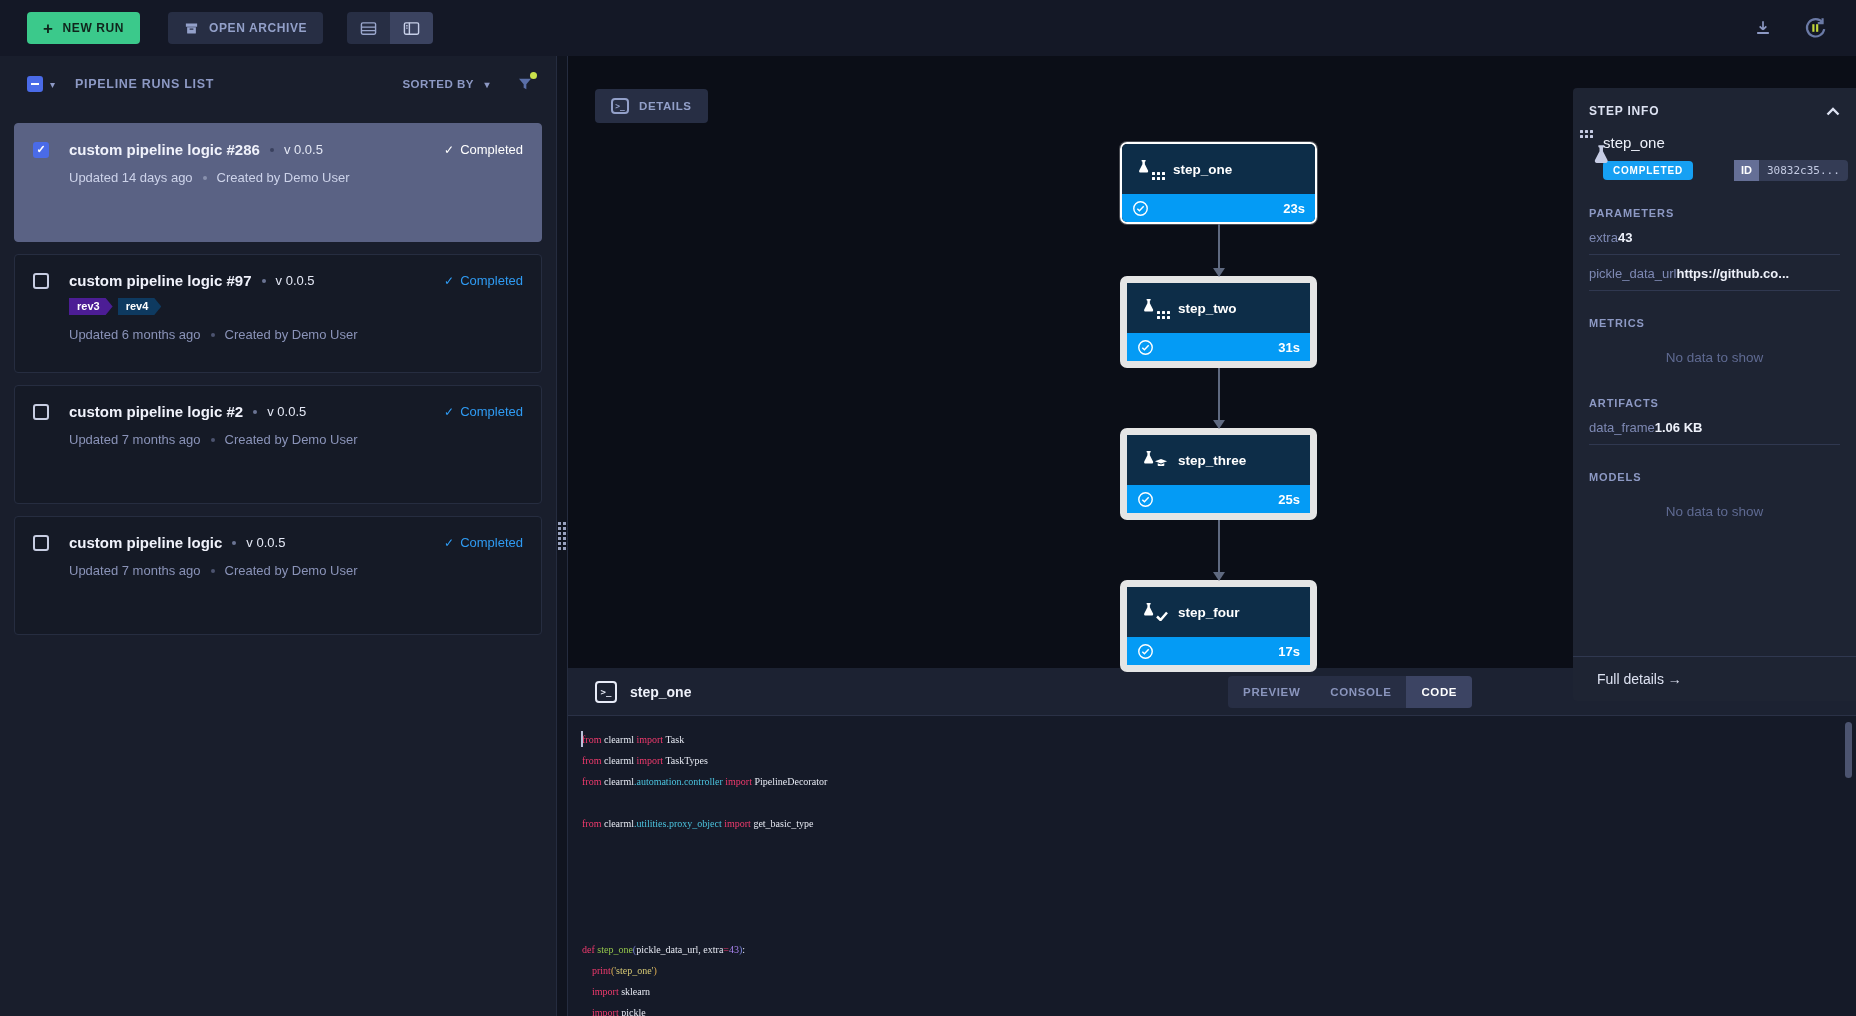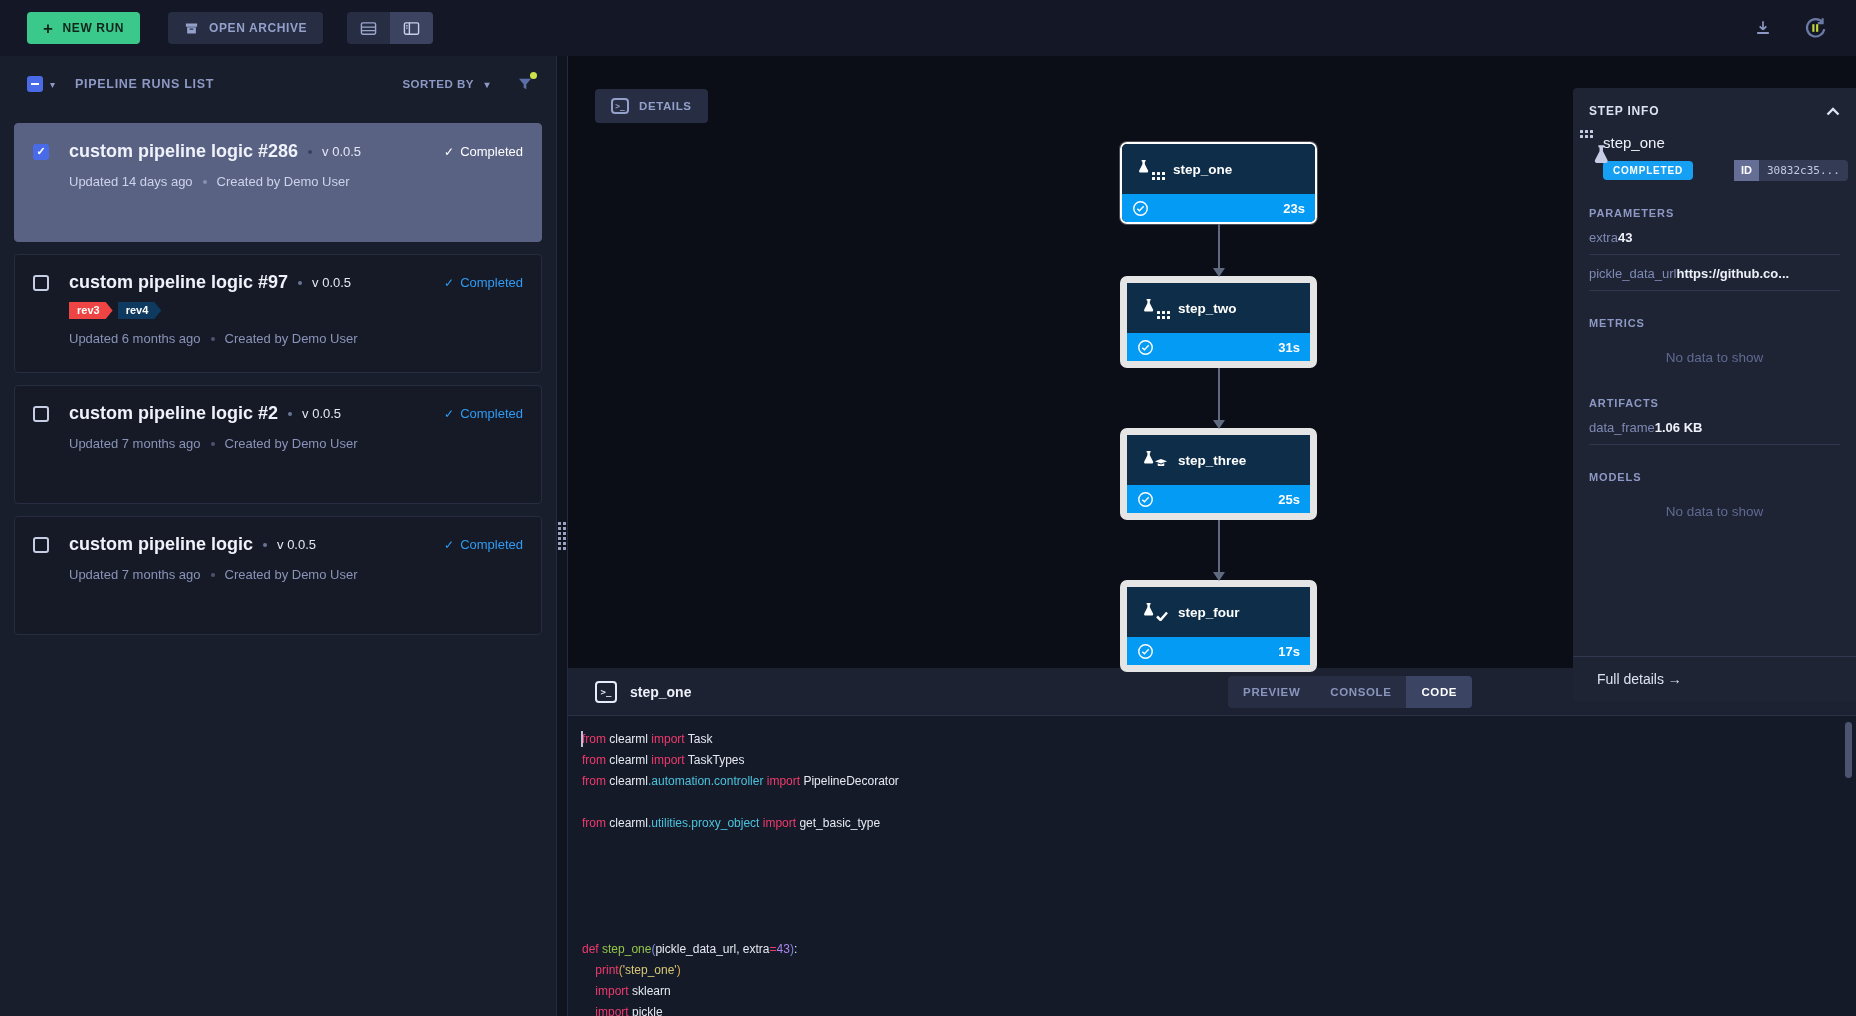--- a/index.html
+++ b/index.html
@@ -46,31 +46,31 @@
   .runs-title { margin-left:20px; color:#8d99c4; font-size:12.5px; font-weight:bold; letter-spacing:.7px; }
   .runs-header-spacer { flex:1; }
   .sorted-by { color:#8d99c4; font-size:11.5px; font-weight:bold; letter-spacing:.5px; cursor:pointer; }
   .filter-wrap { position:relative; margin-left:26px; cursor:pointer; width:18px; height:18px; }
   .filter-dot { position:absolute; top:-3px; right:-3px; width:7px; height:7px; border-radius:50%; background:#c9e14b; }
   .runs-list { flex:1; overflow:hidden; padding:11px 14px 0 14px; }
   .run-card { position:relative; background:#151a26; border:1px solid #262d40; border-radius:4px;
               margin-bottom:12px; padding:17px 18px 14px 18px; min-height:119px; cursor:pointer; }
   .run-card.selected { background:#5a6284; border-color:#5a6284; }
   .run-row1 { display:flex; align-items:center; }
-  .run-name { margin-left:20px; font-size:18px; font-weight:bold; color:#f0f2fb; }
+  .run-name { margin-left:20px; font-size:15px; font-weight:bold; color:#f0f2fb; }
   .dot-sep { width:4px; height:4px; border-radius:50%; background:#6b7494; margin:0 10px; flex:0 0 auto; }
   .run-card.selected .dot-sep { background:#39405e; }
   .run-version { font-size:13px; color:#e4e8f5; }
   .run-status { margin-left:auto; font-size:13px; color:#2f9bf3; white-space:nowrap; }
   .run-card.selected .run-status { color:#ffffff; }
   .run-status .chk { margin-right:6px; font-size:12px; }
   .run-tags { display:flex; gap:5px; margin:9px 0 0 36px; }
   .tag { height:17px; line-height:17px; padding:0 13px 0 8px; font-size:11px; font-weight:bold; color:#fff;
          clip-path:polygon(0 0, calc(100% - 7px) 0, 100% 50%, calc(100% - 7px) 100%, 0 100%); }
-  .tag.t-rev3 { background:#ef4444; }
+  .tag.t-rev3 { background:#4c1d95; }
   .tag.t-rev4 { background:#0e3a60; }
   .run-meta { display:flex; align-items:center; margin:12px 0 0 36px; font-size:13px; color:#8a93b8; }
   .run-card.selected .run-meta { color:#cdd3ea; }
   .run-card .run-meta .dot-sep { background:#4c5370; }
   .run-card.selected .run-meta .dot-sep { background:#8890ad; }
   
   .canvas { position:relative; height:612px; background:#0b0e17; flex:0 0 auto; }
   .btn-details { position:absolute; left:27px; top:33px; display:flex; align-items:center; gap:10px;
                  height:34px; padding:0 16px; background:#272e44; border:none; border-radius:4px;
                  color:#93a0c9; font-weight:bold; font-size:11.5px; letter-spacing:.6px; cursor:pointer;
@@ -121,21 +121,21 @@
                font-family:"DejaVu Sans Mono", monospace; font-size:9px; font-weight:bold;
                display:flex; align-items:center; justify-content:center; letter-spacing:0; }
   .bp-title { margin-left:13px; font-size:14px; font-weight:bold; color:#eef1fa; }
   .bp-tabs { margin-left:auto; margin-right:305px; display:flex; background:#272e44; border-radius:4px; overflow:hidden; height:32px; }
   .bp-tab { border:none; background:transparent; color:#8a95bd; font-size:11.5px; font-weight:bold; letter-spacing:.6px;
             padding:0 15px; cursor:pointer; font-family:"Liberation Sans", sans-serif; }
   .bp-tab.active { background:#3c4463; color:#ffffff; }
   .bp-actions { display:flex; align-items:center; gap:22px; }
   .bp-act { cursor:pointer; display:flex; align-items:center; }
   .code-area { position:relative; flex:1; background:#151a28; overflow:hidden;
-               font-family:Liberation Sans, sans-serif; font-size:12px; line-height:21px;
+               font-family:Liberation Serif, serif; font-size:10px; line-height:21px;
                padding:13px 0 0 14px; }
   .code-line { white-space:pre; min-height:21px; }
   .cursor { position:absolute; left:13px; top:15px; width:2px; height:16px; background:#b9c1d9; }
   .code-scroll { position:absolute; right:4px; top:6px; width:7px; height:56px; border-radius:4px; background:#4c5470; cursor:pointer; }
   .tok-k   { color:#ef3a6d; }
   .tok-t   { color:#e6e9f2; }
   .tok-m   { color:#4bc3de; }
   .tok-f   { color:#93c54b; }
   .tok-num { color:#ab84f0; }
   .tok-pp  { color:#7d88de; }

